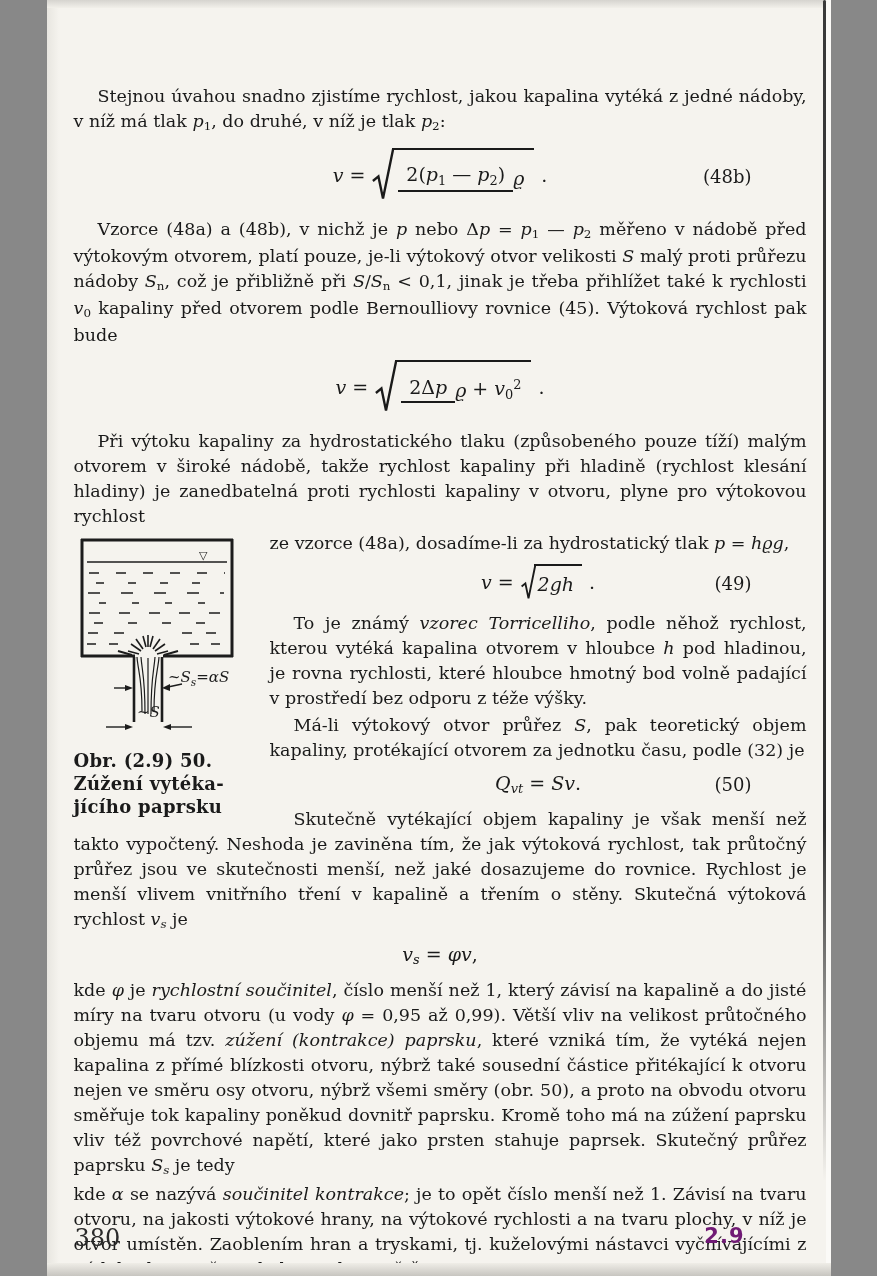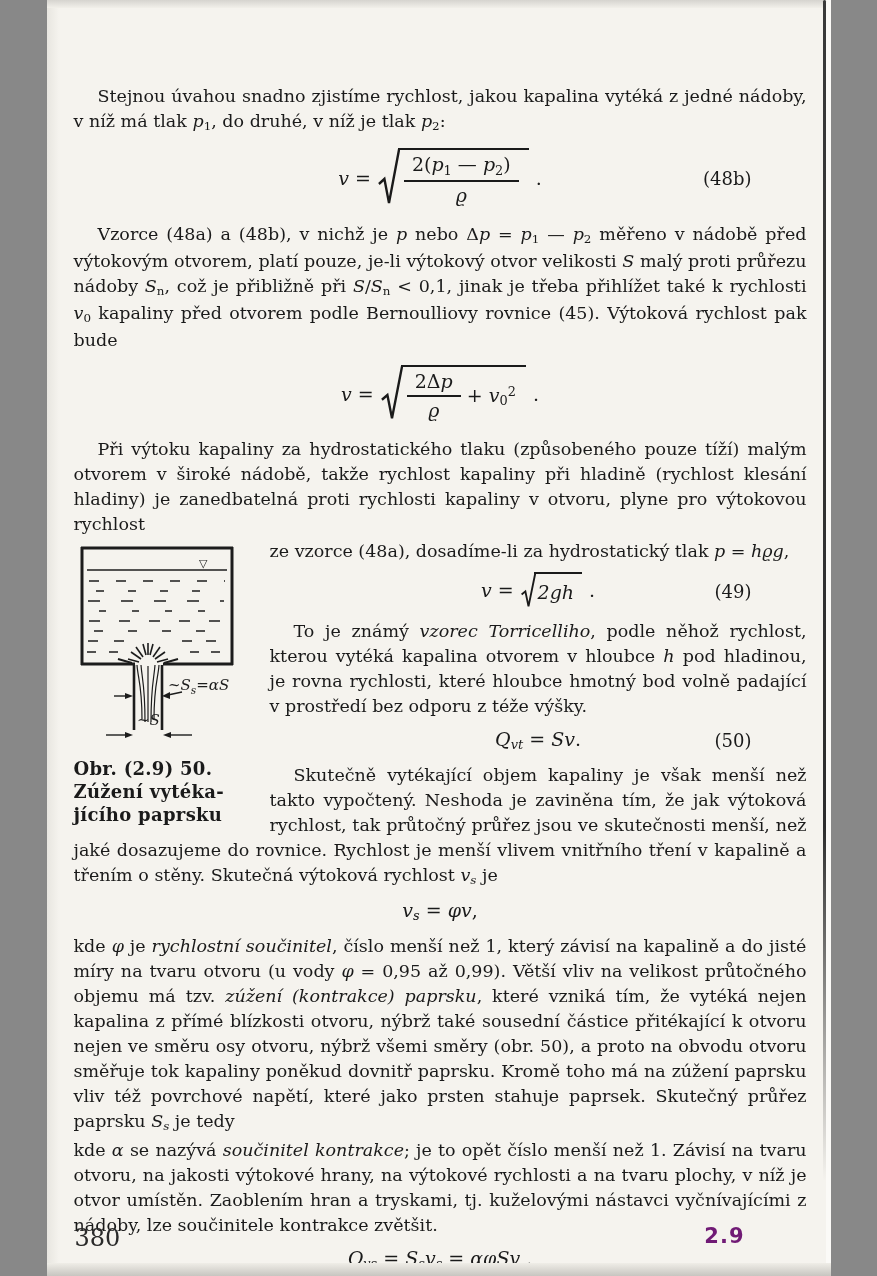--- a/index.html
+++ b/index.html
@@ -23,21 +23,21 @@
   .it{font-style:italic;}
   .sb{font-size:68%;position:relative;top:0.28em;}
   .sp{font-size:68%;position:relative;top:-0.45em;}
   
   .eqrow{position:relative;text-align:center;font-size:19px;clear:none;}
   .eqrow.big{margin:12px 0 14px;}
   .eqrow.sm{margin:8px 0 9px;}
   .eq{display:inline-flex;align-items:center;gap:7px;}
   .eqlabel{position:absolute;right:55px;top:50%;transform:translateY(-50%);
            font-size:18px;font-style:normal;}
-  .frac{display:inline-flex;flex-direction:column;align-items:center;line-height:23px;justify-content:space-between;}
+  .frac{display:inline-flex;flex-direction:row;align-items:center;line-height:23px;justify-content:space-between;}
   .fnum{padding:0 8px 2px;border-bottom:2px solid #1a1a1a;}
   .fden{padding-top:2px;}
   .sqrt{display:inline-flex;align-items:stretch;}
   .radsvg{display:block;margin-right:-2px;}
   .sqrt.big .radsvg{width:22px;height:auto;}
   .sqrt.sm  .radsvg{width:15px;}
   .sbody{border-top:2px solid #1a1a1a;display:inline-flex;align-items:center;gap:6px;
          padding:3px 10px 1px 6px;}
   .sqrt.sm .sbody{padding:2px 8px 0 4px;}
   
@@ -206,20 +206,21 @@
               <span class="it">2gh</span>
             </span>
         </span>
         <span>.</span>
       </span>
       <span class="eqlabel">(49)</span>
     </div>
 
     <p class="para indent"><span>To je známý </span><span class="it">vzorec Torricelliho</span><span>, podle něhož rychlost, kterou vytéká kapalina otvorem v hloubce </span><span class="it">h</span><span> pod hladinou, je rovna rychlosti, které hloubce hmotný bod volně padající v prostředí bez odporu z téže výšky.</span></p>
 
+    <p class="para indent"><span>Má-li výtokový otvor průřez </span><span class="it">S</span><span>, pak teoretický objem kapaliny, protékající otvorem za jednotku času, podle (32) je</span></p>
 
     <div class="eqrow sm">
       <span class="eq">
         <span><span class="it">Q</span><span class="it sb">vt</span><span> = </span><span class="it">Sv</span><span>.</span></span>
       </span>
       <span class="eqlabel">(50)</span>
     </div>
 
     <p class="para indent"><span>Skutečně vytékající objem kapaliny je však menší než takto vypočtený. Neshoda je zaviněna tím, že jak výtoková rychlost, tak průtočný průřez jsou ve skutečnosti menší, než jaké dosazujeme do rovnice. Rychlost je menší vlivem vnitřního tření v kapalině a třením o stěny. Skutečná výtoková rychlost </span><span class="it">v</span><span class="it sb">s</span><span> je</span></p>
 

